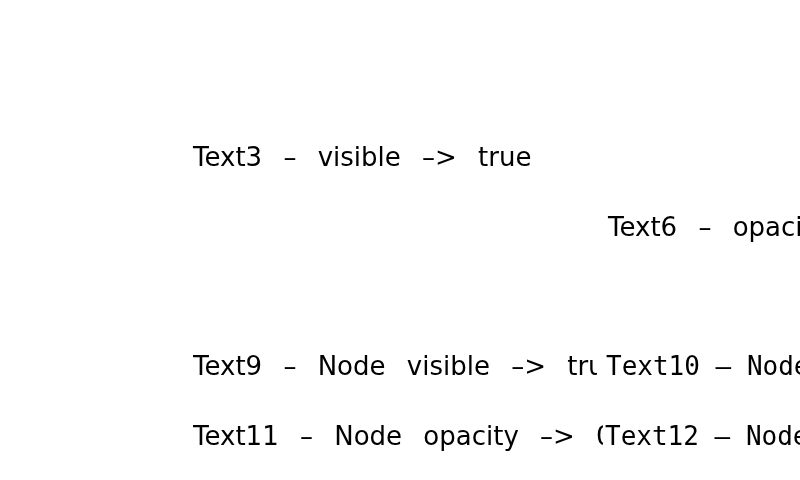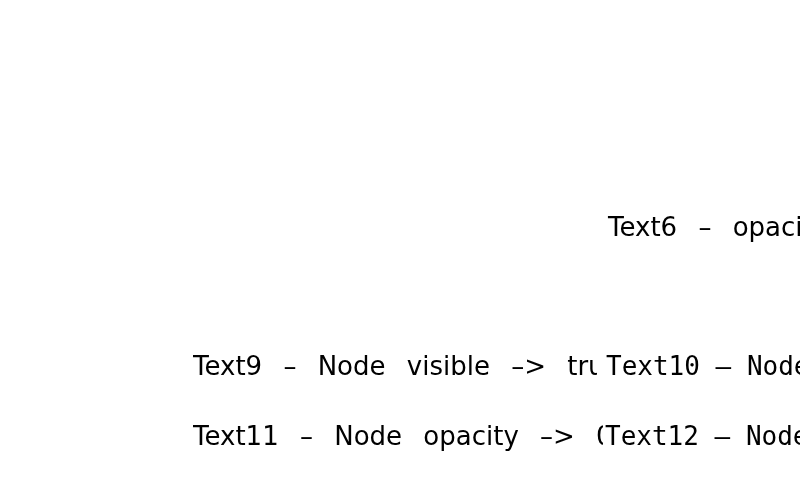--- a/index.html
+++ b/index.html
@@ -44,20 +44,21 @@
   #text9  { left: 193px; top: 351px; width: 404px; }
   #text10 { left: 606px; top: 351px; }
   #text11 { left: 193px; top: 421px; width: 410px; }
   #text12 { left: 605px; top: 421px; }
 </style>
 </head>
 <body>
 
 <div class="canvas">
 
+  <div id="text3" class="txt sans">Text3 – visible –&gt; true</div>
 
   <div id="text6" class="txt sans">Text6 – opacity</div>
 
   <div id="text9" class="txt sans clipped">Text9 – Node visible –&gt; true</div>
 
   <div id="text10" class="txt mono">Text10 – Node</div>
 
   <div id="text11" class="txt sans clipped">Text11 – Node opacity –&gt; 0</div>
 
   <div id="text12" class="txt mono">Text12 – Node</div>

